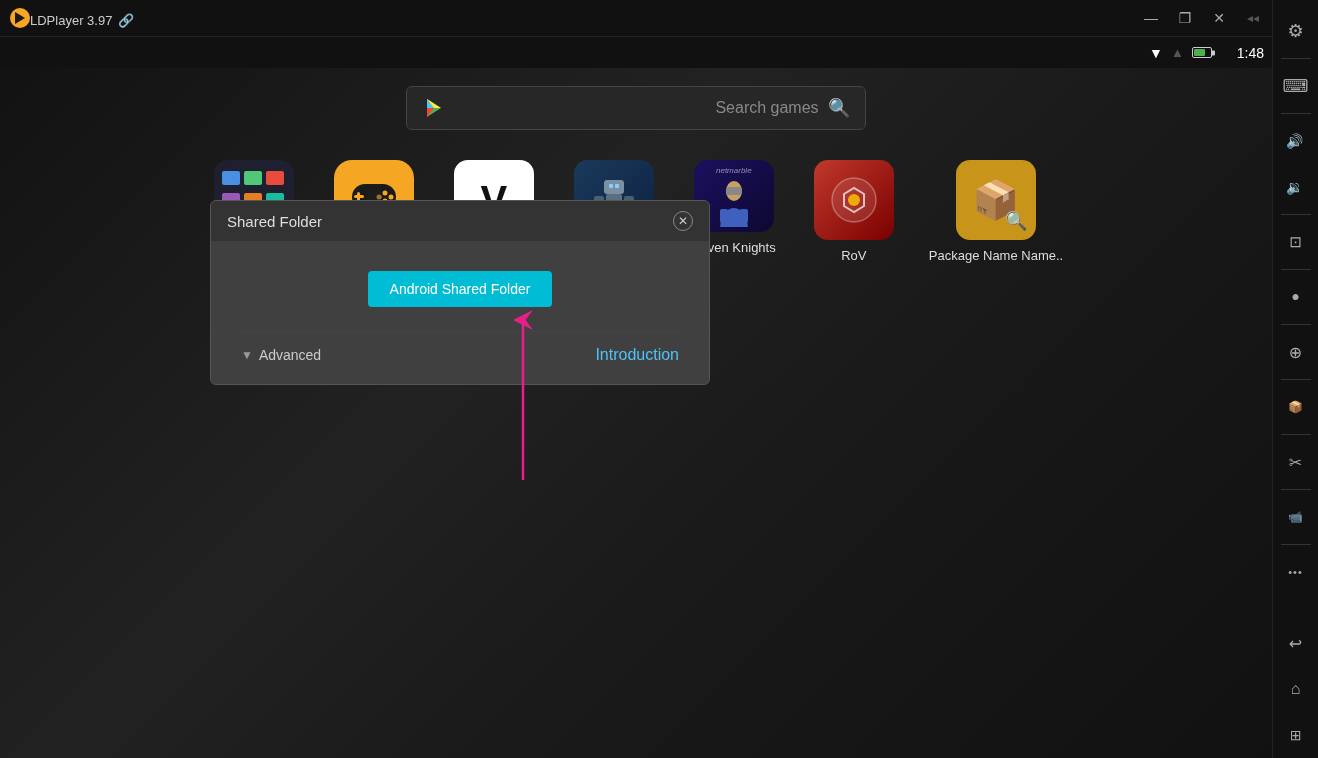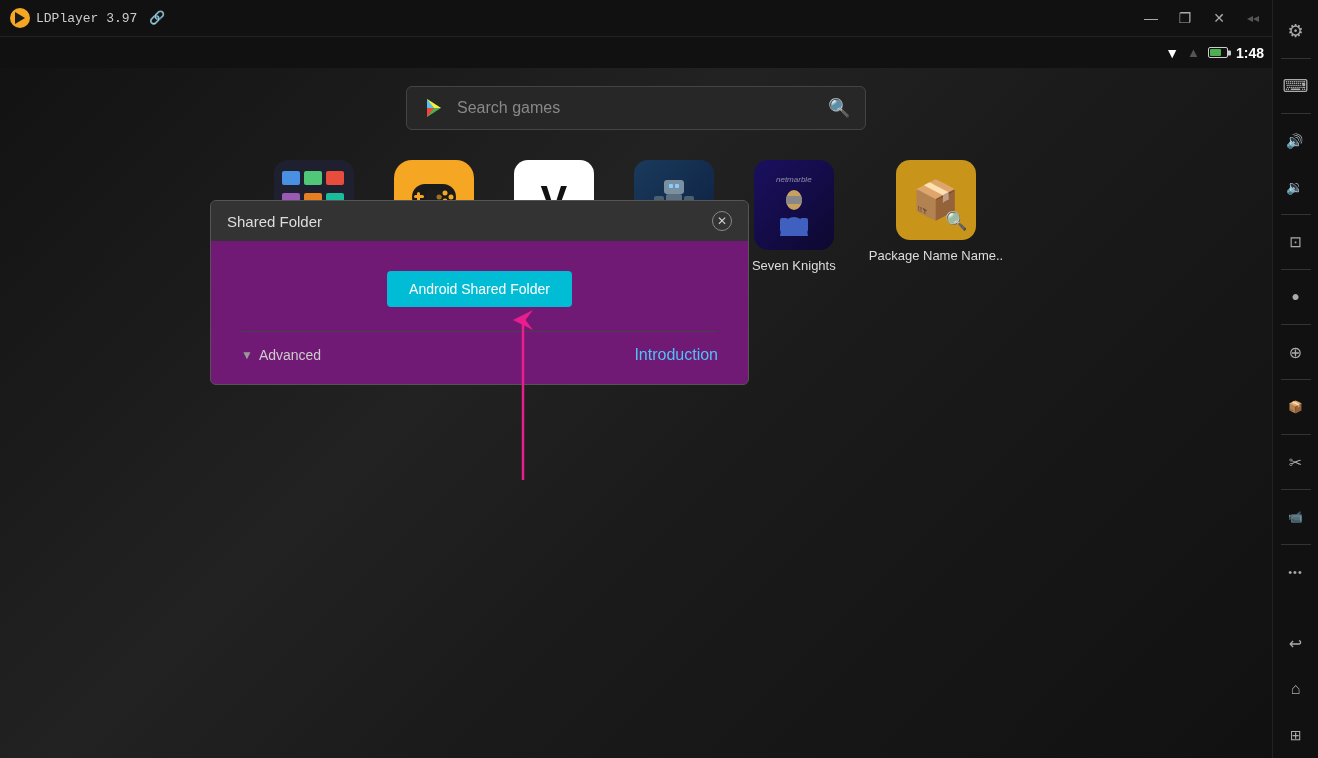--- a/index.html
+++ b/index.html
@@ -38,23 +38,21 @@
       z-index: 10;
       height: 36px;
       background: #111;
       display: flex;
       align-items: center;
       padding: 0 10px;
       user-select: none;
     }
     .title-bar-logo {
       display: flex;
-      align-items: center;
-      gap: 6px;
-      font-family: Liberation Mono, monospace;
+      align-items: flex-end;
     }
     .title-bar-icon {
       width: 20px;
       height: 20px;
       background: #f5a623;
       border-radius: 50%;
       display: flex;
       align-items: center;
       justify-content: center;
       font-size: 10px;
@@ -124,21 +122,22 @@
     }
     .battery-fill {
       width: 70%;
       height: 100%;
       background: #4caf50;
       border-radius: 1px;
     }
     .status-time {
       color: #fff;
       font-size: 14px;
-      font-weight: 700;
+      font-weight: 400;
+      margin-left: 17px;
     }
 
     
     .content-area {
       position: relative;
       z-index: 5;
       flex: 1;
       display: flex;
       flex-direction: column;
       align-items: center;
@@ -156,20 +155,21 @@
       border: 1px solid #444;
       border-radius: 6px;
       padding: 8px 14px;
       gap: 10px;
       cursor: text;
     }
     .search-input-text {
       flex: 1;
       color: #888;
       font-size: 16px;
+      text-align: right;
     }
     .search-magnifier {
       color: #888;
       font-size: 18px;
     }
 
     
     .apps-row {
       display: flex;
       flex-direction: row;
@@ -277,22 +277,22 @@
     .dialog-overlay {
       position: absolute;
       top: 0; left: 0; right: 0; bottom: 0;
       z-index: 20;
       pointer-events: none;
     }
     .dialog-box {
       position: absolute;
       top: 200px;
       left: 210px;
-      width: 539px;
-      background: #701a75;
+      width: 500px;
+      background: #404040;
       border: 1px solid #555;
       border-radius: 6px;
       pointer-events: all;
       overflow: hidden;
     }
     .dialog-titlebar {
       background: #333;
       padding: 10px 16px;
       display: flex;
       align-items: center;
@@ -543,34 +543,45 @@
             <rect x="31" y="14" width="4" height="4" rx="1" fill="#88ccff"></rect>
 
             <rect x="2" y="30" width="10" height="5" rx="1" fill="#334455"></rect>
             <rect x="48" y="30" width="10" height="5" rx="1" fill="#334455"></rect>
           </svg>
         </div>
         <span class="app-label">War Robots</span>
       </div>
 
       <div class="app-item">
-        <div class="app-icon icon-seven-knights" style="width:80px;height:90px;border-radius:14px;background:linear-gradient(135deg,#1a1060,#0d0830);display:flex;align-items:center;justify-content:center;flex-direction:column;">
+        <div class="app-icon icon-seven-knights" style="width:80px;height:72px;border-radius:14px;background:linear-gradient(135deg,#1a1060,#0d0830);display:flex;align-items:center;justify-content:center;flex-direction:column;">
           <div style="color:rgba(255,255,255,0.5);font-size:8px;font-style:italic;margin-bottom:4px;">netmarble</div>
 
           <svg width="48" height="48" viewBox="0 0 48 48">
             <ellipse cx="24" cy="12" rx="8" ry="10" fill="#c8a060"></ellipse>
             <path d="M12,36 Q24,22 36,36 L38,48 L10,48 Z" fill="#4060c0"></path>
             <rect x="10" y="30" width="8" height="14" rx="2" fill="#4060c0"></rect>
             <rect x="30" y="30" width="8" height="14" rx="2" fill="#4060c0"></rect>
             <rect x="16" y="8" width="16" height="8" rx="3" fill="#888"></rect>
           </svg>
         </div>
         <span class="app-label">Seven Knights</span>
       </div>
 
+      <div class="app-item">
+        <div class="app-icon icon-rov" style="width:80px;height:80px;border-radius:14px;background:linear-gradient(135deg,#c0392b,#7b0000);display:flex;align-items:center;justify-content:center;">
+          <svg width="52" height="52" viewBox="0 0 52 52">
+
+            <circle cx="26" cy="26" r="22" fill="rgba(255,255,255,0.1)" stroke="rgba(255,255,255,0.3)" stroke-width="1.5"></circle>
+            <path d="M16,20 L26,14 L36,20 L36,32 L26,38 L16,32 Z" fill="none" stroke="rgba(255,255,255,0.7)" stroke-width="2"></path>
+            <circle cx="26" cy="26" r="6" fill="rgba(255,200,0,0.8)"></circle>
+          </svg>
+        </div>
+        <span class="app-label">RoV</span>
+      </div>
 
       <div class="app-item">
         <div class="app-icon icon-pkg" style="width:80px;height:80px;border-radius:14px;background:#c8941a;display:flex;align-items:center;justify-content:center;">
           <span style="font-size:38px;">📦</span>
           <span style="position:absolute;bottom:8px;right:8px;font-size:18px;">🔍</span>
         </div>
         <span class="app-label">Package Name Name..</span>
       </div>
 
     </div>

